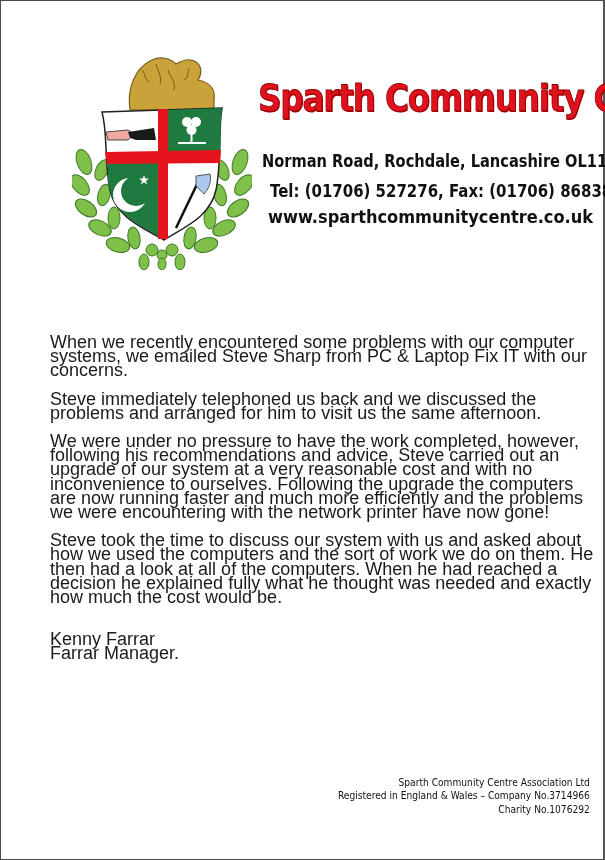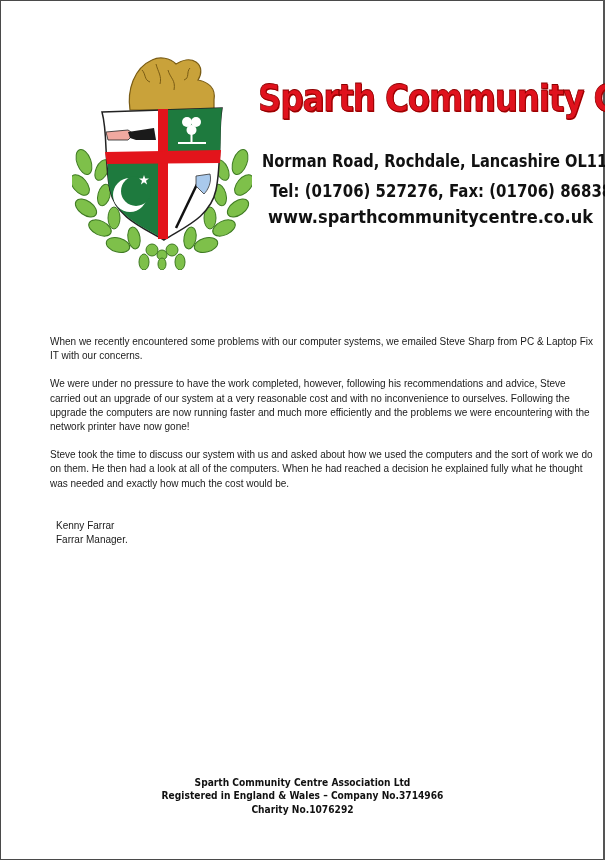--- a/index.html
+++ b/index.html
@@ -21,27 +21,27 @@
   }
   .addr {
     position: absolute; font-family: "DejaVu Sans", sans-serif; font-weight: bold;
     color: #111; white-space: nowrap; transform-origin: left top;
   }
   .addr-1 { left: 262px; top: 151px; font-size: 17px; transform: scaleX(0.86); }
   .addr-2 { left: 270px; top: 181px; font-size: 17px; transform: scaleX(0.88); }
   .addr-3 { left: 268px; top: 206px; font-size: 18px; transform: scaleX(0.90); }
   .body-text {
     position: absolute; left: 50px; top: 335px; width: 548px;
-    font-family: "Liberation Sans", sans-serif; font-size: 10px; line-height: 14.2px; color: #1a1a1a;
+    font-family: "Liberation Sans", sans-serif; font-size: 18px; line-height: 14.2px; color: #1a1a1a;
   }
   .body-text p { margin: 0 0 14px 0; }
   .sig { margin-top: 28px !important; }
   .footer {
-    position: absolute; left: 0; top: 776px; width: 605px; text-align: center;
-    font-family: "DejaVu Sans", sans-serif; font-size: 9.6px; line-height: 13.4px; color: #111; font-weight: bold;
+    position: absolute; left: 0; top: 776px; width: 605px; text-align: right;
+    font-family: "DejaVu Sans", sans-serif; font-size: 9.6px; line-height: 13.4px; color: #111;
   }
   .footer div { transform: scaleX(0.95); }
 </style>
 </head>
 <body>
 
 <div class="page"></div>
 <div class="page-shadow-right"></div>
 
 <svg class="crest" viewBox="0 0 180 220">
@@ -114,23 +114,24 @@
   </g>
 </svg>
 
 <div class="org-title">Sparth Community Centre</div>
 <div class="addr addr-1">Norman Road, Rochdale, Lancashire OL11 4HS</div>
 <div class="addr addr-2">Tel: (01706) 527276, Fax: (01706) 868380</div>
 <div class="addr addr-3">www.sparthcommunitycentre.co.uk</div>
 
 <div class="body-text">
   <p>When we recently encountered some problems with our computer systems, we emailed Steve Sharp from PC &amp; Laptop Fix IT with our concerns.</p>
+  <p>Steve immediately telephoned us back and we discussed the problems and arranged for him to visit us the same afternoon.</p>
   <p>We were under no pressure to have the work completed, however, following his recommendations and advice, Steve carried out an upgrade of our system at a very reasonable cost and with no inconvenience to ourselves.  Following the upgrade the computers are now running faster and much more efficiently and the problems we were encountering with the network printer have now gone!</p>
   <p>Steve took the time to discuss our system with us and asked about how we used the computers and the sort of work we do on them.  He then had a look at all of the computers. When he had reached a decision he explained fully what he thought was needed and exactly how much the cost would be.</p>
-  <p class="sig" style="margin:6px;">
+  <p class="sig" style="margin:0;">
     <span>Kenny Farrar</span><br>
     <span>Farrar Manager.</span>
   </p>
 </div>
 
 <div class="footer">
   <div>Sparth Community Centre Association Ltd</div>
   <div>Registered in England &amp; Wales – Company No.3714966</div>
   <div>Charity No.1076292</div>
 </div>

